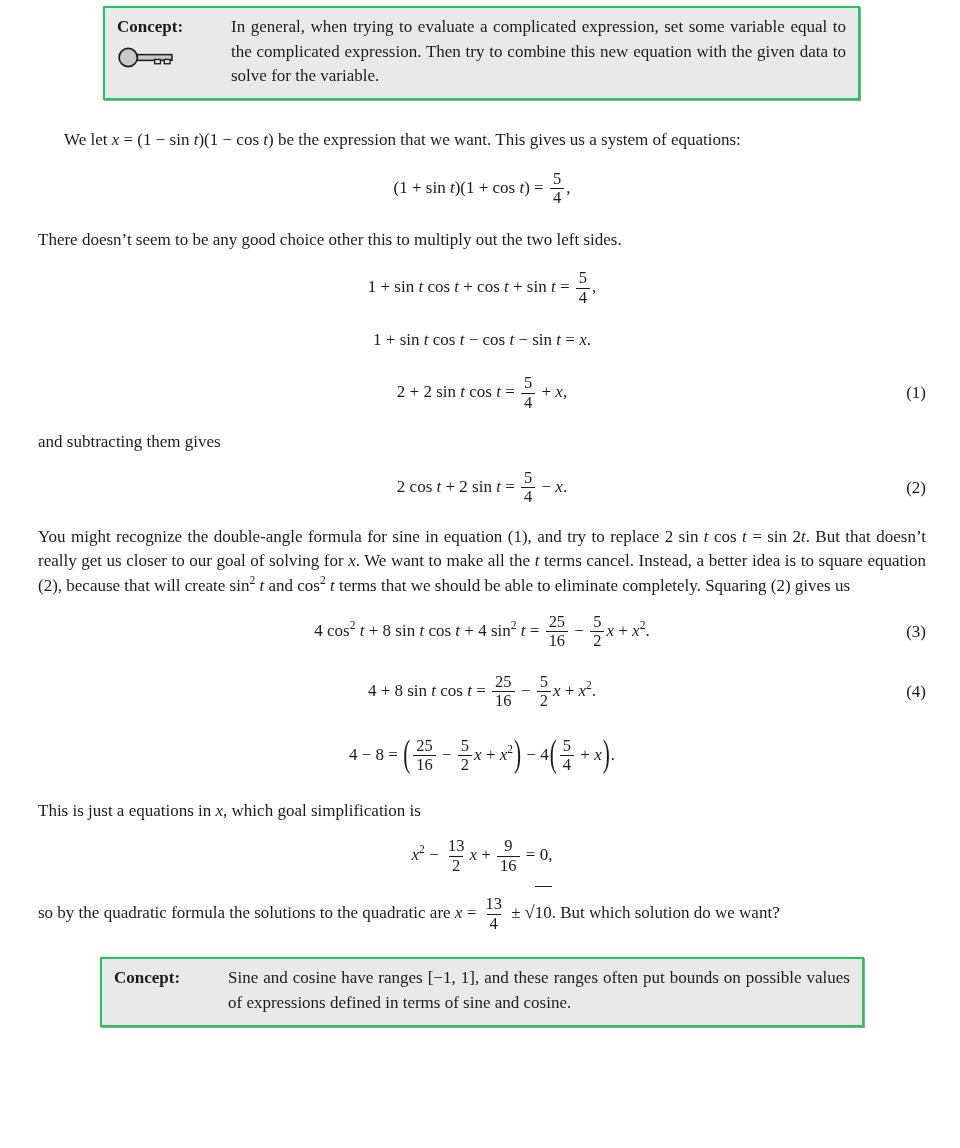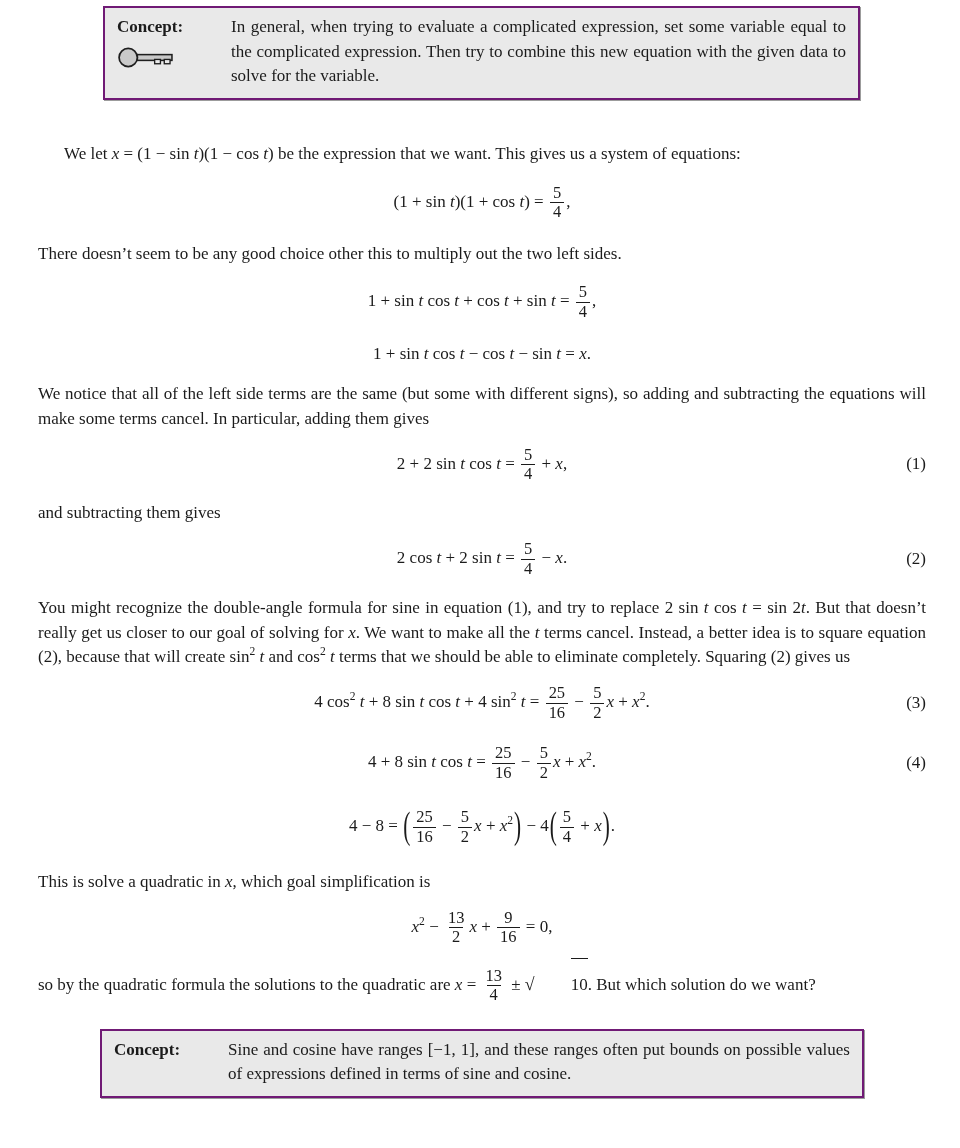--- a/index.html
+++ b/index.html
@@ -10,36 +10,36 @@
     color:#1b1b1b;
     font-family:"Liberation Serif","DejaVu Serif",serif;
     font-size:17px; line-height:1.45;
     overflow:hidden;
     box-sizing:border-box;
   }
   
   .concept-box {
     display:flex; gap:18px;
     background:#e9e9e9;
-    border:2px solid #701a75;
+    border:2px solid #22c55e;
     box-shadow:1px 1px 0 #9c9c9c;
     padding:7px 12px 9px 12px;
     box-sizing:border-box;
   }
   .concept-box.top { margin:6px 100px 0 103px; }
   .concept-box.bottom { margin:24px 96px 0 100px; }
   .concept-left { width:96px; flex:0 0 96px; display:flex; flex-direction:column; align-items:flex-start; }
   .concept-label { font-weight:bold; }
   .key-icon-wrap { margin-top:5px; }
   .concept-text { flex:1; text-align:justify; }
   
   .content { padding:0 34px 0 38px; }
   .para { margin:0; text-align:justify; }
   .para.indent { text-indent:26px; }
-  .m-intro      { margin:42px 0 6px; }
+  .m-intro      { margin:28px 0 6px; }
   .m-after-eq   { margin:12px 0 0; }
   .m-short      { margin:10px 0 0; }
   .eq-group { margin:8px 0 10px; }
   .eq-row {
     position:relative;
     display:flex; justify-content:center; align-items:center;
     min-height:32px;
   }
   .eq-row.tall { min-height:54px; }
   .eq-row.xtall { min-height:62px; }
@@ -52,21 +52,21 @@
   sup { font-size:0.68em; vertical-align:super; line-height:0; }
   .frac {
     display:inline-flex; flex-direction:column; align-items:center;
     vertical-align:middle; margin:0 2px; line-height:1.12; font-size:0.97em;
     text-align:center;
   }
   .frac > .num { padding:0 3px; }
   .frac > .den { padding:0 3px; border-top:1.3px solid currentColor; }
   .sqrt { white-space:nowrap; }
   .sqrt .radical { font-size:1.05em; }
-  .sqrt .radicand { border-top:1.3px solid currentColor; padding-top:16px;margin-left:36px; }
+  .sqrt .radicand { border-top:1.3px solid currentColor; padding-top:16px; }
   .bigp {
     display:inline-block;
     transform:scaleY(1.8);
     font-size:1.25em;
     vertical-align:middle;
     position:relative; top:-1px;
     padding:0 1px;
   }
 </style>
 </head>
@@ -109,21 +109,20 @@
         <span class="eq-math"><span>1 + sin </span><i>t</i><span> cos </span><i>t</i><span> + cos </span><i>t</i><span> + sin </span><i>t</i><span> = </span><span class="frac">
               <span class="num">5</span>
               <span class="den">4</span>
             </span><span>,</span></span>
       </div>
       <div class="eq-row">
         <span class="eq-math"><span>1 + sin </span><i>t</i><span> cos </span><i>t</i><span> − cos </span><i>t</i><span> − sin </span><i>t</i><span> = </span><i>x</i><span>.</span></span>
       </div>
     </div>
 
-    <p class="para m-after-eq"><span>We notice that all of the left side terms are the same (but some with different signs), so adding and subtracting the equations will make some terms cancel. In particular, adding them gives</span></p>
 
     <div class="eq-row tall eq-standalone">
       <span class="eq-math"><span>2 + 2 sin </span><i>t</i><span> cos </span><i>t</i><span> = </span><span class="frac">
             <span class="num">5</span>
             <span class="den">4</span>
           </span><span> + </span><i>x</i><span>,</span></span>
       <span class="eq-num">(1)</span>
     </div>
 
     <p class="para m-short"><span>and subtracting them gives</span></p>
@@ -168,21 +167,21 @@
             <span class="den">16</span>
           </span><span> − </span><span class="frac">
             <span class="num">5</span>
             <span class="den">2</span>
           </span><i>x</i><span> + </span><i>x</i><sup>2</sup><span class="bigp">)</span><span> − 4</span><span class="bigp">(</span><span class="frac">
             <span class="num">5</span>
             <span class="den">4</span>
           </span><span> + </span><i>x</i><span class="bigp">)</span><span>.</span></span>
     </div>
 
-    <p class="para m-after-eq"><span>This is solve a quadratic in </span><i>x</i><span>, which goal simplification is</span></p>
+    <p class="para m-after-eq"><span>This is just a equations in </span><i>x</i><span>, which goal simplification is</span></p>
 
     <div class="eq-row tall eq-standalone">
       <span class="eq-math"><i>x</i><sup>2</sup><span> − </span><span class="frac">
             <span class="num">13</span>
             <span class="den">2</span>
           </span><i>x</i><span> + </span><span class="frac">
             <span class="num">9</span>
             <span class="den">16</span>
           </span><span> = 0,</span></span>
     </div>

